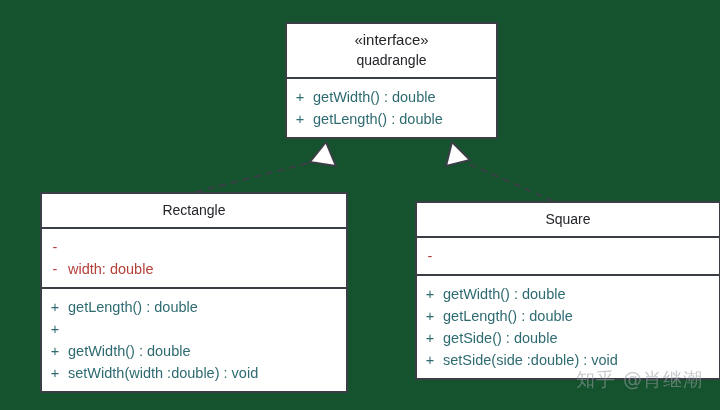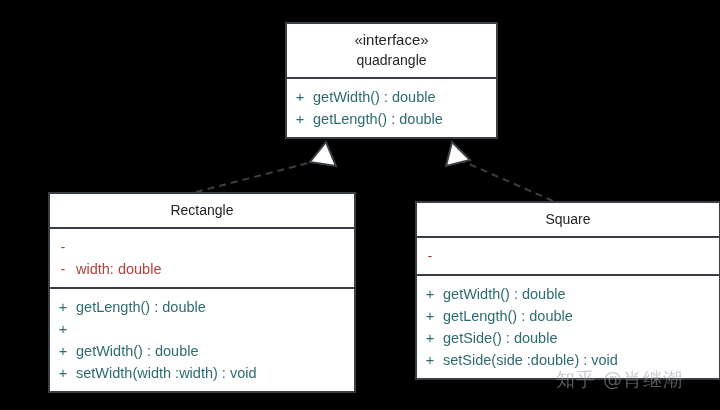--- a/index.html
+++ b/index.html
@@ -4,21 +4,21 @@
 <style>
   html, body {
     margin: 0;
     padding: 0;
     background: #ffffff;
   }
   #canvas {
     position: relative;
     width: 720px;
     height: 410px;
-    background: #000000;
+    background: #14532d;
     font-family: "Liberation Sans", sans-serif;
     overflow: hidden;
   }
 
   
   .uml-box {
     position: absolute;
     box-sizing: border-box;
     background: #ffffff;
     border: 2px solid #3a3f46;
@@ -116,21 +116,21 @@
         <span class="vis meth">+</span>
         <span class="member-text meth">getWidth() : double</span>
       </div>
       <div class="member">
         <span class="vis meth">+</span>
         <span class="member-text meth">getLength() : double</span>
       </div>
     </div>
   </div>
 
-  <div class="uml-box" id="box-rectangle" style="left:40px; top:192px; width:308px;margin-left:8px;">
+  <div class="uml-box" id="box-rectangle" style="left:40px; top:192px; width:308px;">
     <div class="uml-header">
       <span class="cls-name">Rectangle</span>
     </div>
     <div class="uml-compartment with-border">
       <div class="member">
         <span class="vis attr">-</span>
       </div>
       <div class="member">
         <span class="vis attr">-</span>
         <span class="member-text attr">width: double</span>
@@ -143,21 +143,21 @@
       </div>
       <div class="member">
         <span class="vis meth">+</span>
       </div>
       <div class="member">
         <span class="vis meth">+</span>
         <span class="member-text meth">getWidth() : double</span>
       </div>
       <div class="member">
         <span class="vis meth">+</span>
-        <span class="member-text meth">setWidth(width :width) : void</span>
+        <span class="member-text meth">setWidth(width :double) : void</span>
       </div>
     </div>
   </div>
 
   <div class="uml-box" id="box-square" style="left:415px; top:201px; width:306px;">
     <div class="uml-header">
       <span class="cls-name">Square</span>
     </div>
     <div class="uml-compartment with-border">
       <div class="member">
@@ -177,15 +177,15 @@
         <span class="vis meth">+</span>
         <span class="member-text meth">getSide() : double</span>
       </div>
       <div class="member">
         <span class="vis meth">+</span>
         <span class="member-text meth">setSide(side :double) : void</span>
       </div>
     </div>
   </div>
 
-  <div class="watermark" style="left:556px; top:368px;">知乎 @肖继潮</div>
+  <div class="watermark" style="left:576px; top:368px;">知乎 @肖继潮</div>
 
 </div>
 
 </body></html>

